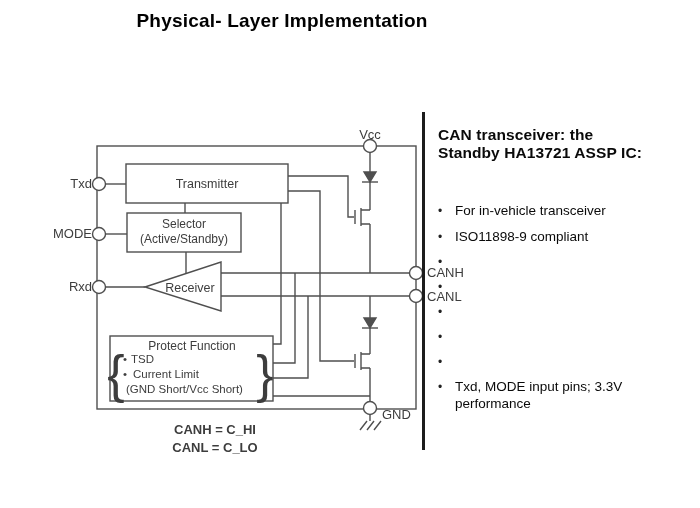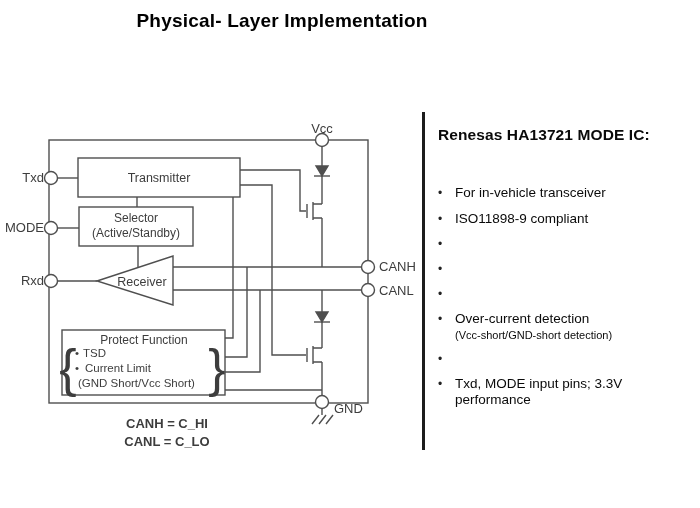--- a/index.html
+++ b/index.html
@@ -1,20 +1,20 @@
 <!DOCTYPE html>
 <html><head>
 <meta charset="utf-8">
 <style>
   html,body{margin:0;padding:0;background:#ffffff;}
   body{width:700px;height:508px;position:relative;overflow:hidden;
        font-family:"Liberation Sans", sans-serif;}
   .title{position:absolute;left:0;top:10px;width:564px;text-align:center;
          font-size:19px;font-weight:bold;color:#000;letter-spacing:0.2px;}
-  .diagram-wrap{position:absolute;left:0;top:100px;width:430px;height:370px;}
+  .diagram-wrap{position:absolute;left:0;top:106px;width:430px;height:370px;padding-left:48px;}
   svg text{font-family:"Liberation Sans", sans-serif;fill:#3d3d3d;}
   .divider{position:absolute;left:422px;top:112px;width:2.5px;height:338px;background:#1c1c1c;}
   .panel{position:absolute;left:438px;top:126px;width:258px;color:#0a0a0a;}
   .panel-heading{font-size:15.5px;font-weight:bold;line-height:18px;letter-spacing:0.1px;}
   .bullets{margin-top:41px;}
   .bullet-row{display:flex;margin-bottom:9px;}
   .bullet-dot{width:17px;flex:0 0 17px;font-size:12px;line-height:16px;color:#222;}
   .bullet-text{font-size:13.5px;line-height:16.5px;}
   .bullet-sub{font-size:11px;line-height:13px;margin-top:1px;}
 </style>
@@ -110,21 +110,22 @@
 
   <text x="167" y="328" font-size="13" font-weight="bold" text-anchor="middle" fill="#222">CANH = C_HI</text>
   <text x="167" y="346" font-size="13" font-weight="bold" text-anchor="middle" fill="#222">CANL = C_LO</text>
 </svg>
 </div>
 
 <div class="divider"></div>
 
 <div class="panel">
   <div class="panel-heading">
-    <div>Renesas HA13721 MODE IC:</div>
+    <div>CAN transceiver: the</div>
+    <div>Standby HA13721 ASSP IC:</div>
   </div>
   <div class="bullets">
     <div class="bullet-row">
       <div class="bullet-dot">•</div>
       <div class="bullet-text">For in-vehicle transceiver</div>
     </div>
     <div class="bullet-row">
       <div class="bullet-dot">•</div>
       <div class="bullet-text">ISO11898-9 compliant</div>
     </div>
@@ -132,24 +133,20 @@
       <div class="bullet-dot">•</div>
     </div>
     <div class="bullet-row">
       <div class="bullet-dot">•</div>
     </div>
     <div class="bullet-row">
       <div class="bullet-dot">•</div>
     </div>
     <div class="bullet-row">
       <div class="bullet-dot">•</div>
-      <div class="bullet-text">
-        <span>Over-current detection</span>
-        <div class="bullet-sub">(Vcc-short/GND-short detection)</div>
-      </div>
     </div>
     <div class="bullet-row">
       <div class="bullet-dot">•</div>
     </div>
     <div class="bullet-row">
       <div class="bullet-dot">•</div>
       <div class="bullet-text">Txd, MODE input pins; 3.3V performance</div>
     </div>
   </div>
 </div>

